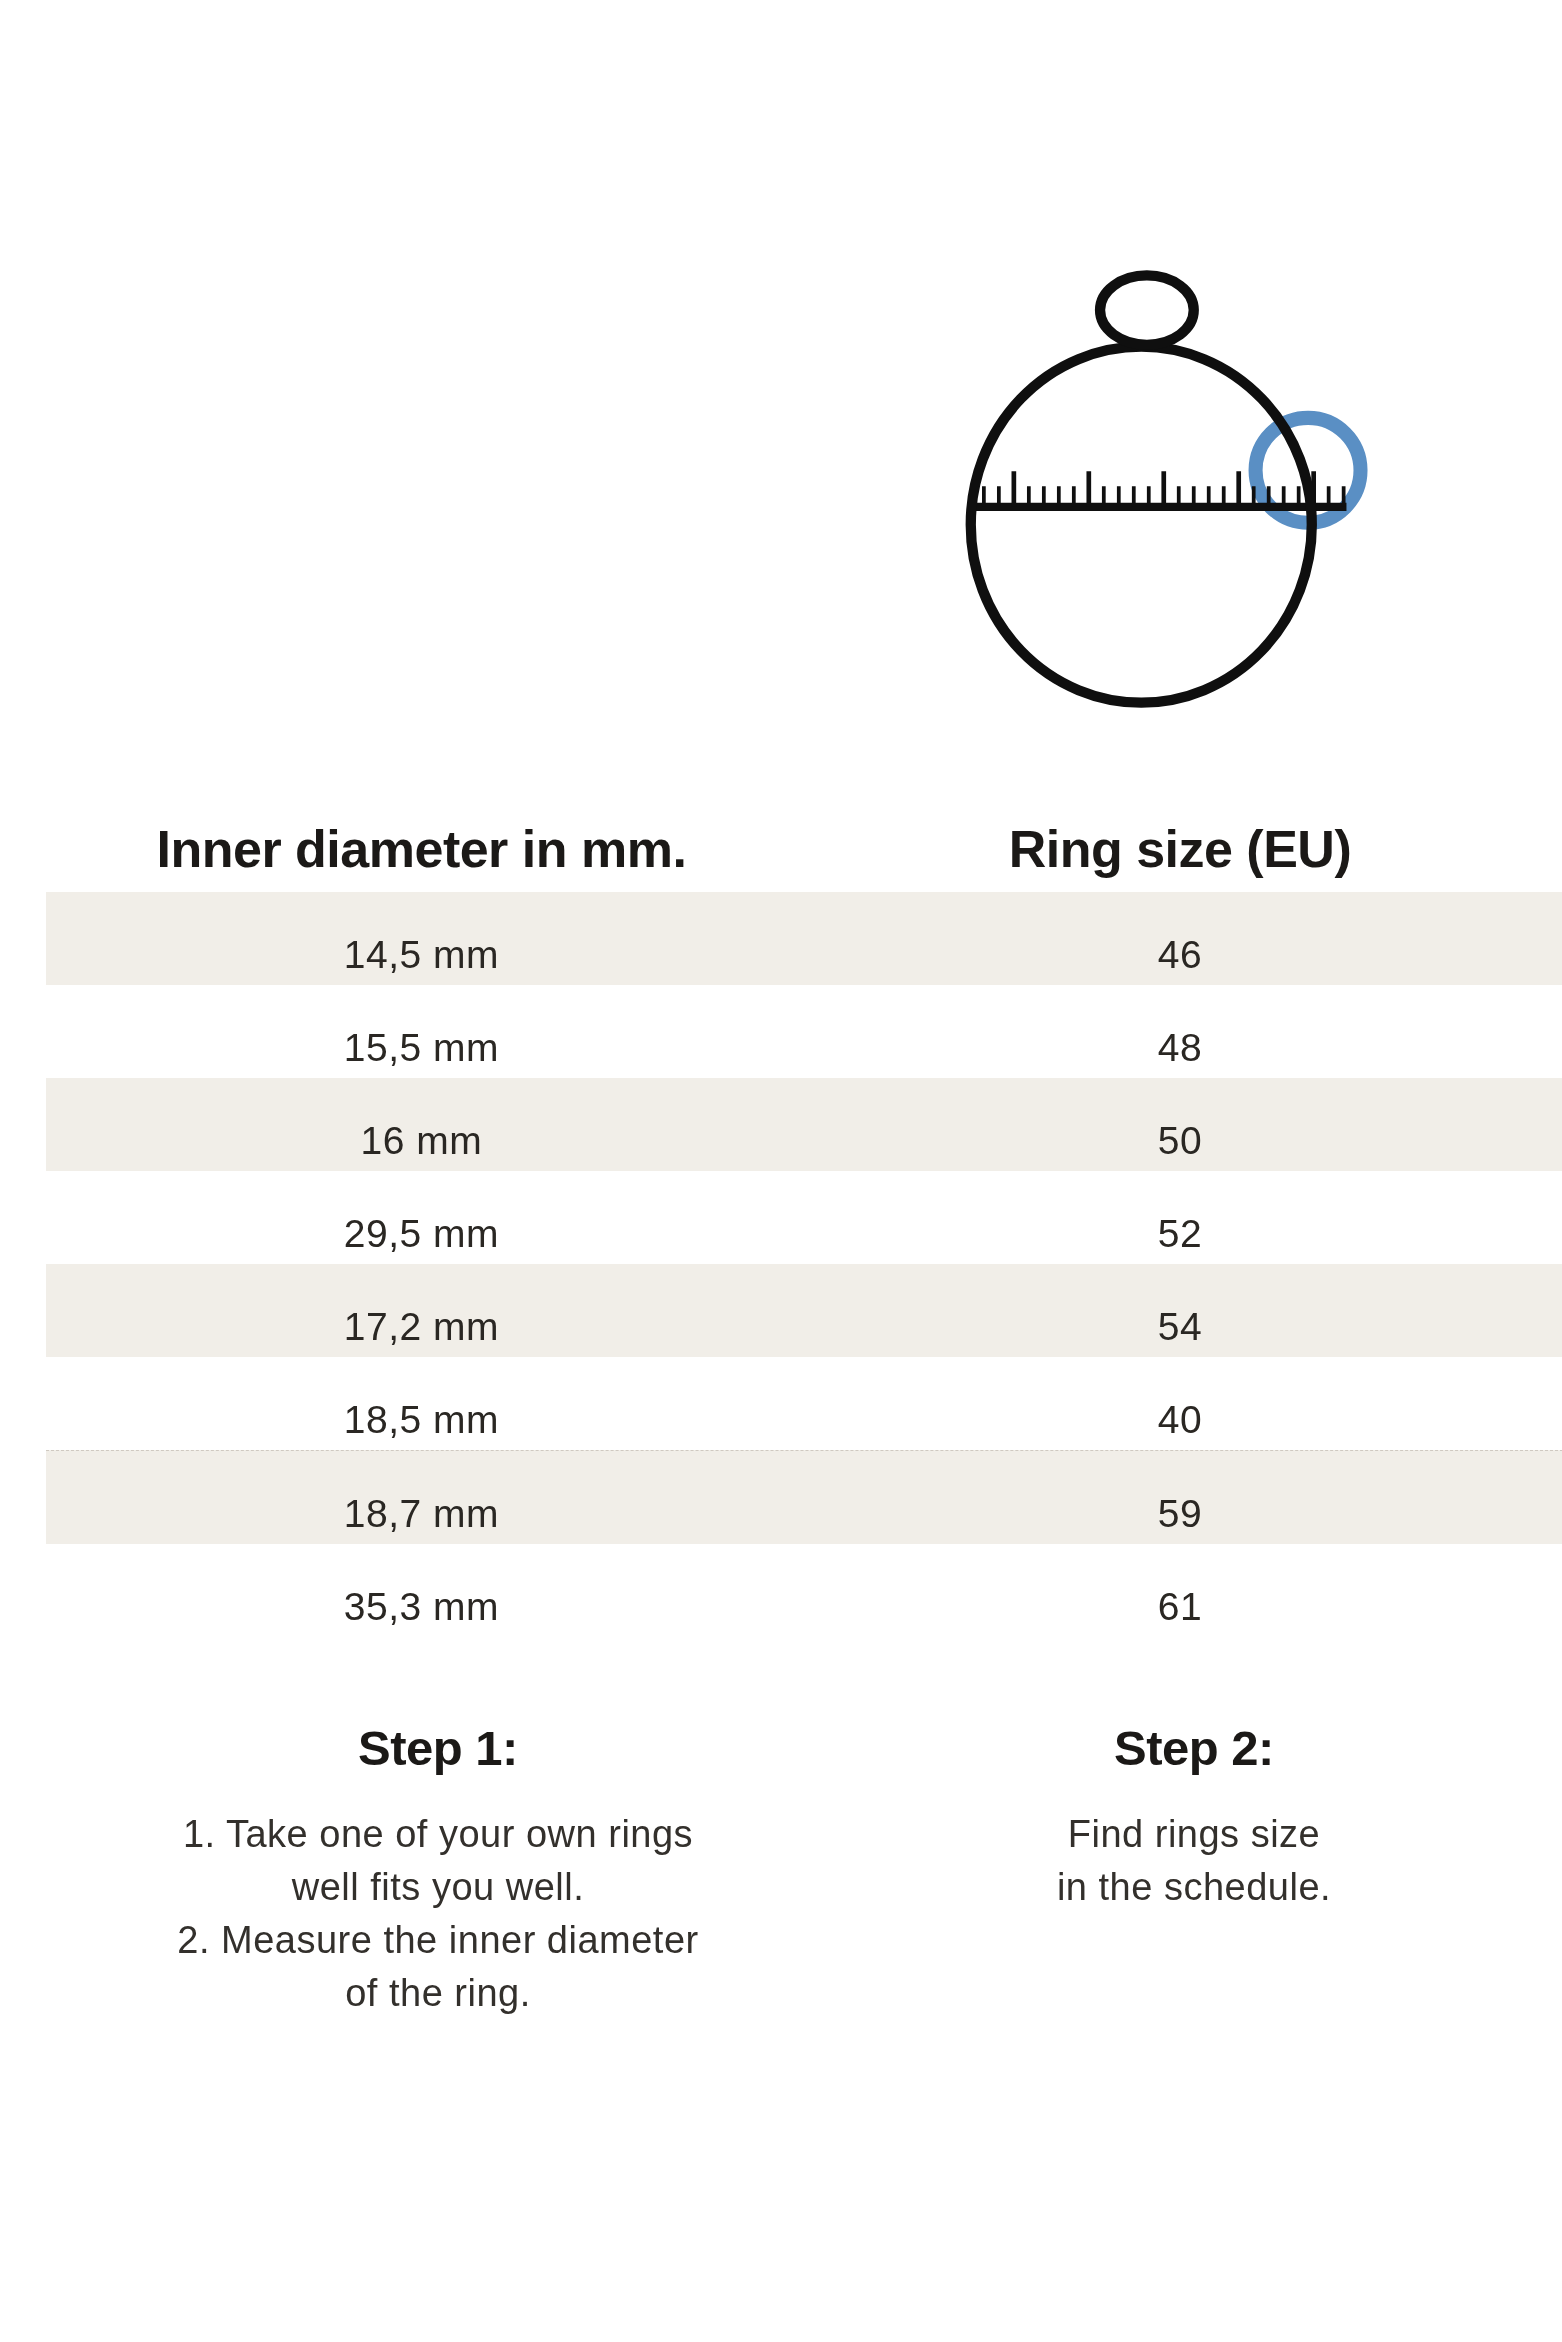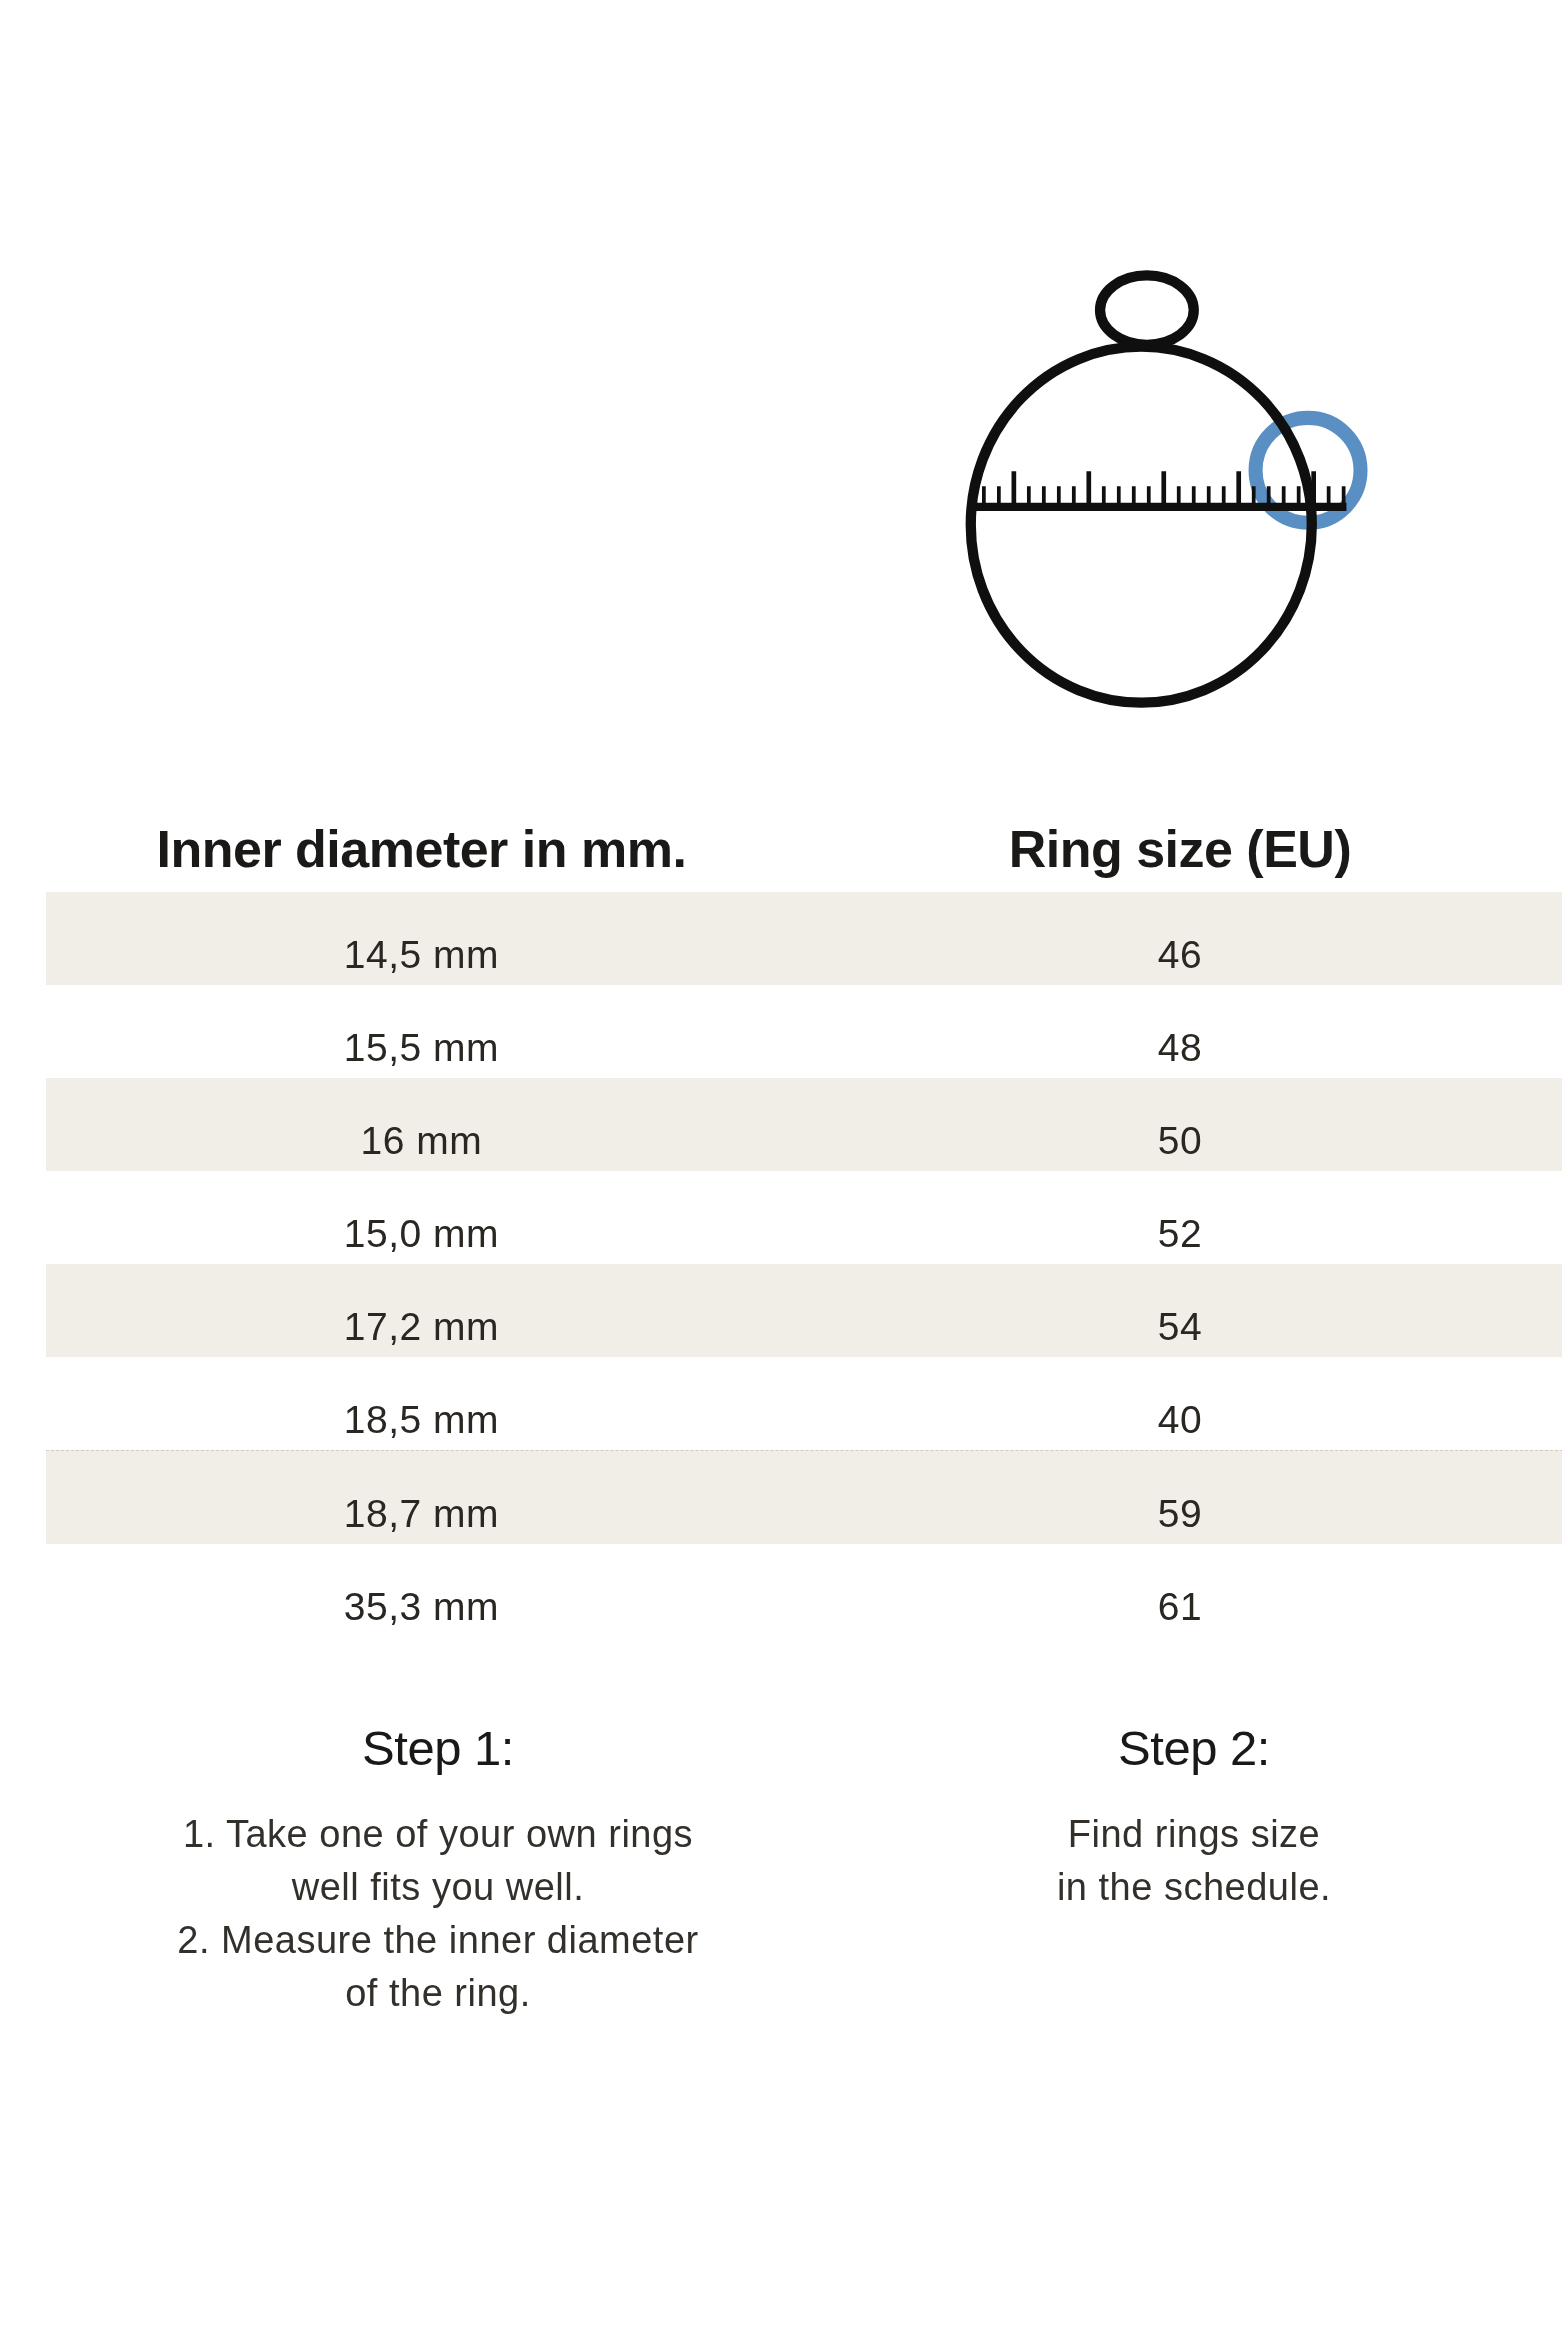--- a/index.html
+++ b/index.html
@@ -33,21 +33,21 @@
   .trow .td{
     text-align:center;font-size:39px;font-weight:400;
     color:#2a2723;letter-spacing:0.5px;margin-top:32px;
   }
 
   
   .step{position:absolute;top:1720px;transform:translateX(-50%);text-align:center;}
   .step-1{left:438px;width:768px;}
   .step-2{left:1194px;width:581px;}
   .step-title{
-    font-size:49px;font-weight:normal;color:#1b1917;
+    font-size:49px;font-weight:bold;color:#1b1917;
     margin:0 0 32px 0;letter-spacing:-0.5px;
   }
   .step-line{
     font-size:38px;line-height:53px;color:#33302c;letter-spacing:0.5px;
   }
 </style>
 </head>
 <body>
 
 <div class="page">
@@ -79,21 +79,21 @@
     </div>
     <div class="trow">
       <div class="td">15,5 mm</div>
       <div class="td">48</div>
     </div>
     <div class="trow shaded">
       <div class="td">16 mm</div>
       <div class="td">50</div>
     </div>
     <div class="trow">
-      <div class="td">15,0 mm</div>
+      <div class="td">29,5 mm</div>
       <div class="td">52</div>
     </div>
     <div class="trow shaded">
       <div class="td">17,2 mm</div>
       <div class="td">54</div>
     </div>
     <div class="trow">
       <div class="td">18,5 mm</div>
       <div class="td">40</div>
     </div>

